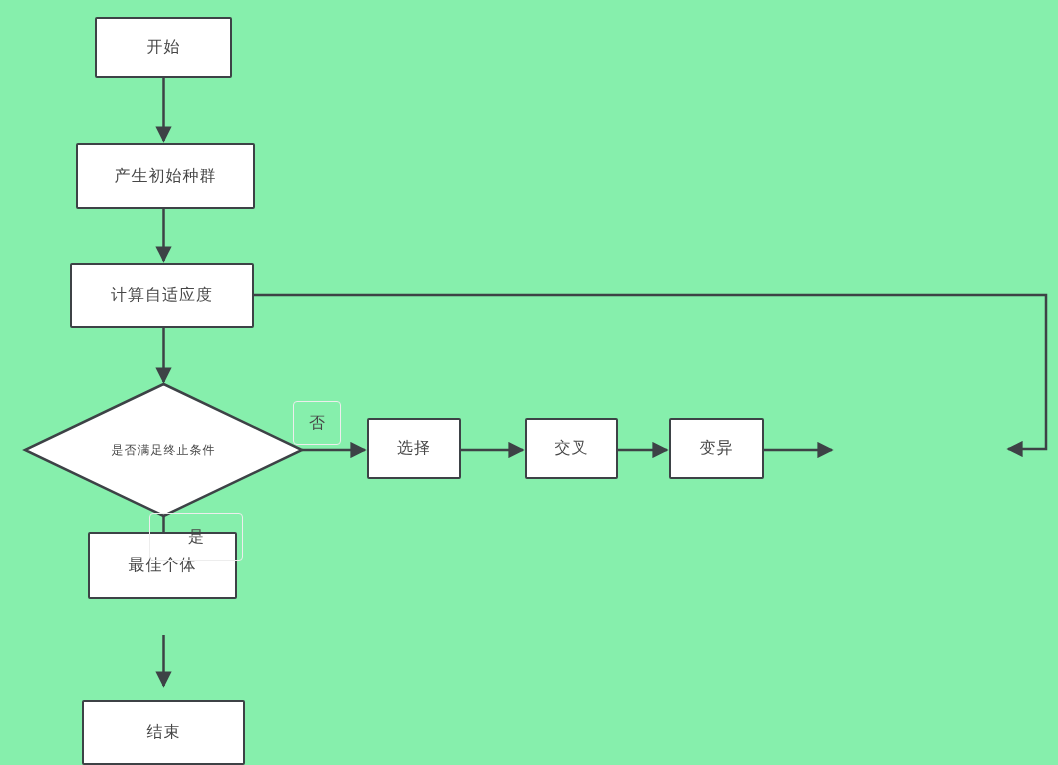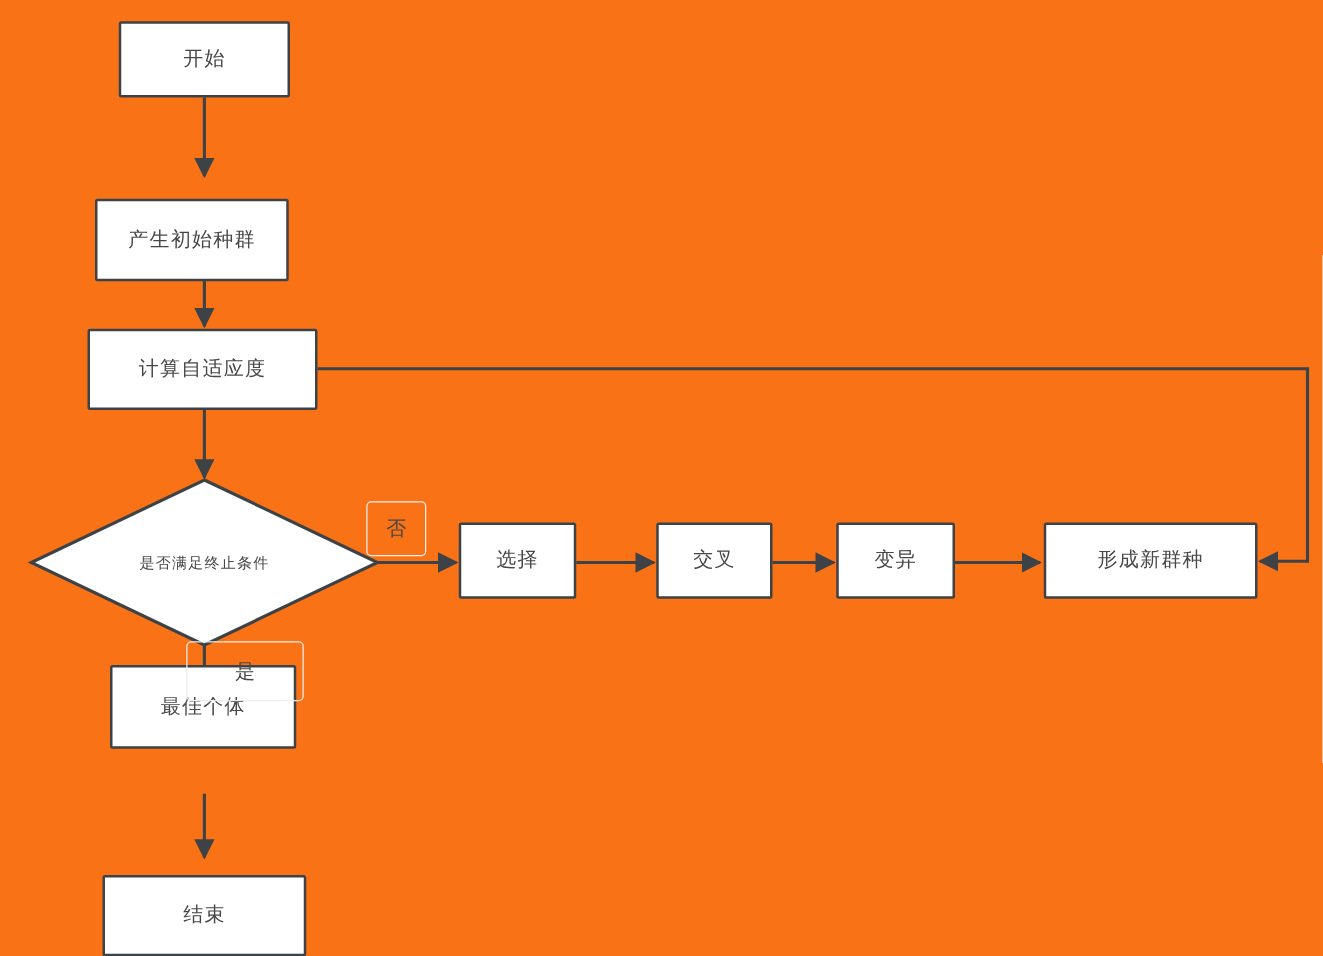--- a/index.html
+++ b/index.html
@@ -5,21 +5,21 @@
   html, body {
     margin: 0;
     padding: 0;
     background: #ffffff;
     font-family: "Liberation Sans", "DejaVu Sans", sans-serif;
   }
   .canvas {
     position: relative;
     width: 1058px;
     height: 765px;
-    background: #f97316;
+    background: #86efac;
     overflow: hidden;
   }
   .edge-layer {
     position: absolute;
     left: 0; top: 0;
     width: 1058px; height: 765px;
     z-index: 0;
   }
   .node-layer {
     position: absolute;
@@ -91,21 +91,21 @@
 
     <polygon points="163.5,384 302,450 163.5,516 25,450" fill="#ffffff" stroke="#3d4246" stroke-width="2.5"></polygon>
   </svg>
 
   <div class="node-layer">
 
     <div class="flow-box" style="left:95px; top:17px; width:137px; height:61px;">
       <span>开始</span>
     </div>
 
-    <div class="flow-box" style="left:76px; top:143px; width:155px; height:66px;margin-top:16px;">
+    <div class="flow-box" style="left:76px; top:143px; width:179px; height:66px;">
       <span>产生初始种群</span>
     </div>
 
     <div class="flow-box" style="left:70px; top:263px; width:184px; height:65px;">
       <span>计算自适应度</span>
     </div>
 
     <div class="diamond-label" style="left:25px; top:384px; width:277px; height:132px;">
       <span>是否满足终止条件</span>
     </div>
@@ -115,23 +115,20 @@
     </div>
 
     <div class="flow-box" style="left:525px; top:418px; width:93px; height:61px;font-family:Liberation Mono, monospace;">
       <span>交叉</span>
     </div>
 
     <div class="flow-box" style="left:669px; top:418px; width:95px; height:61px;">
       <span>变异</span>
     </div>
 
-    <div class="flow-box" style="left:835px; top:418px; width:171px; height:61px;">
-      <span>形成新群种</span>
-    </div>
 
     <div class="flow-box" style="left:88px; top:532px; width:149px; height:67px;">
       <span>最佳个体</span>
     </div>
 
     <div class="flow-box" style="left:82px; top:700px; width:163px; height:65px;">
       <span>结束</span>
     </div>
 
     <div class="edge-label" style="left:293px; top:401px; width:48px; height:44px;">

